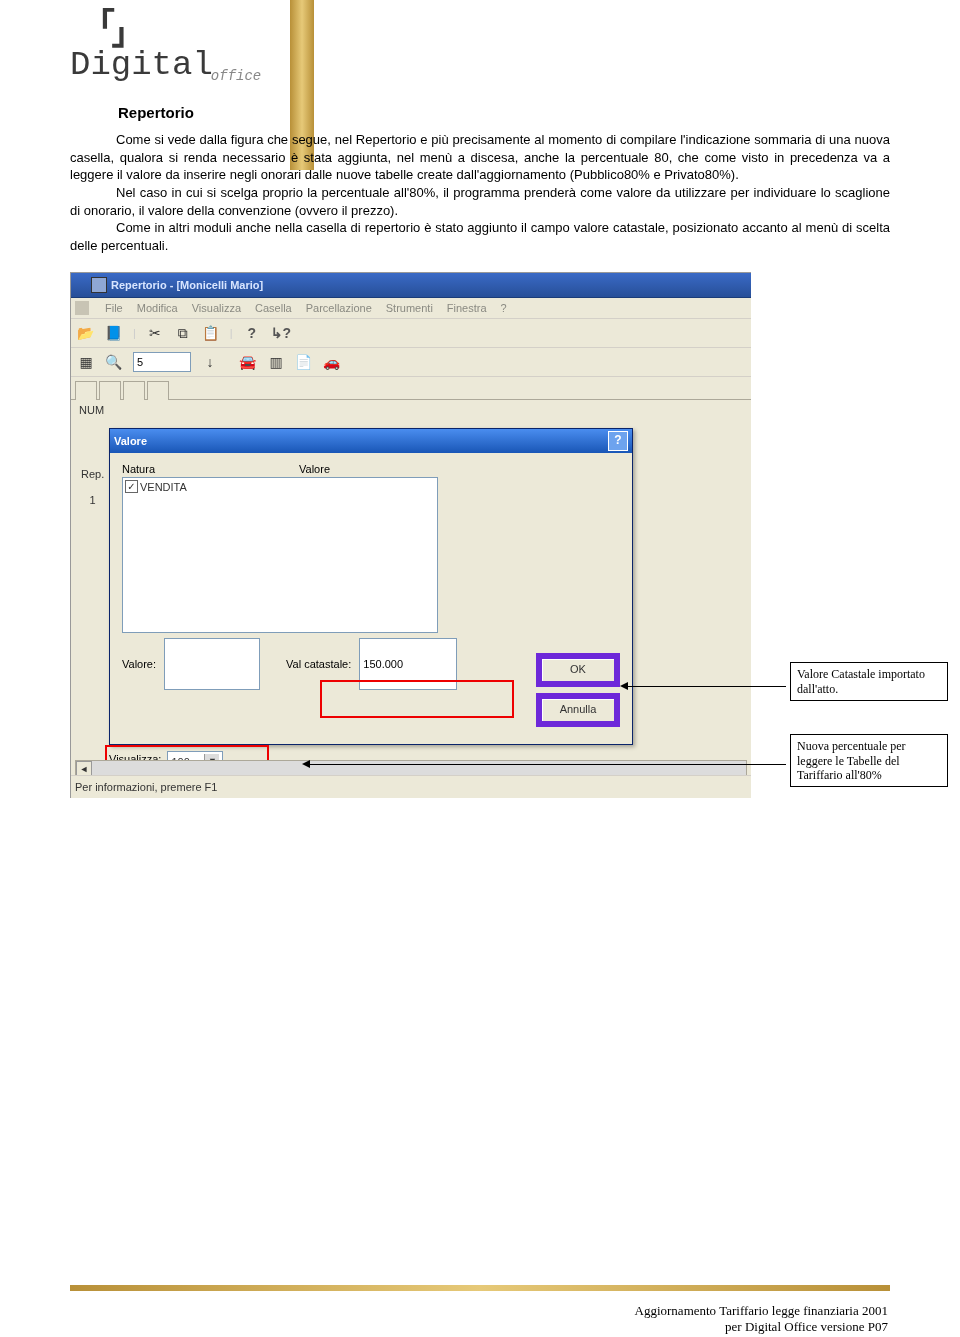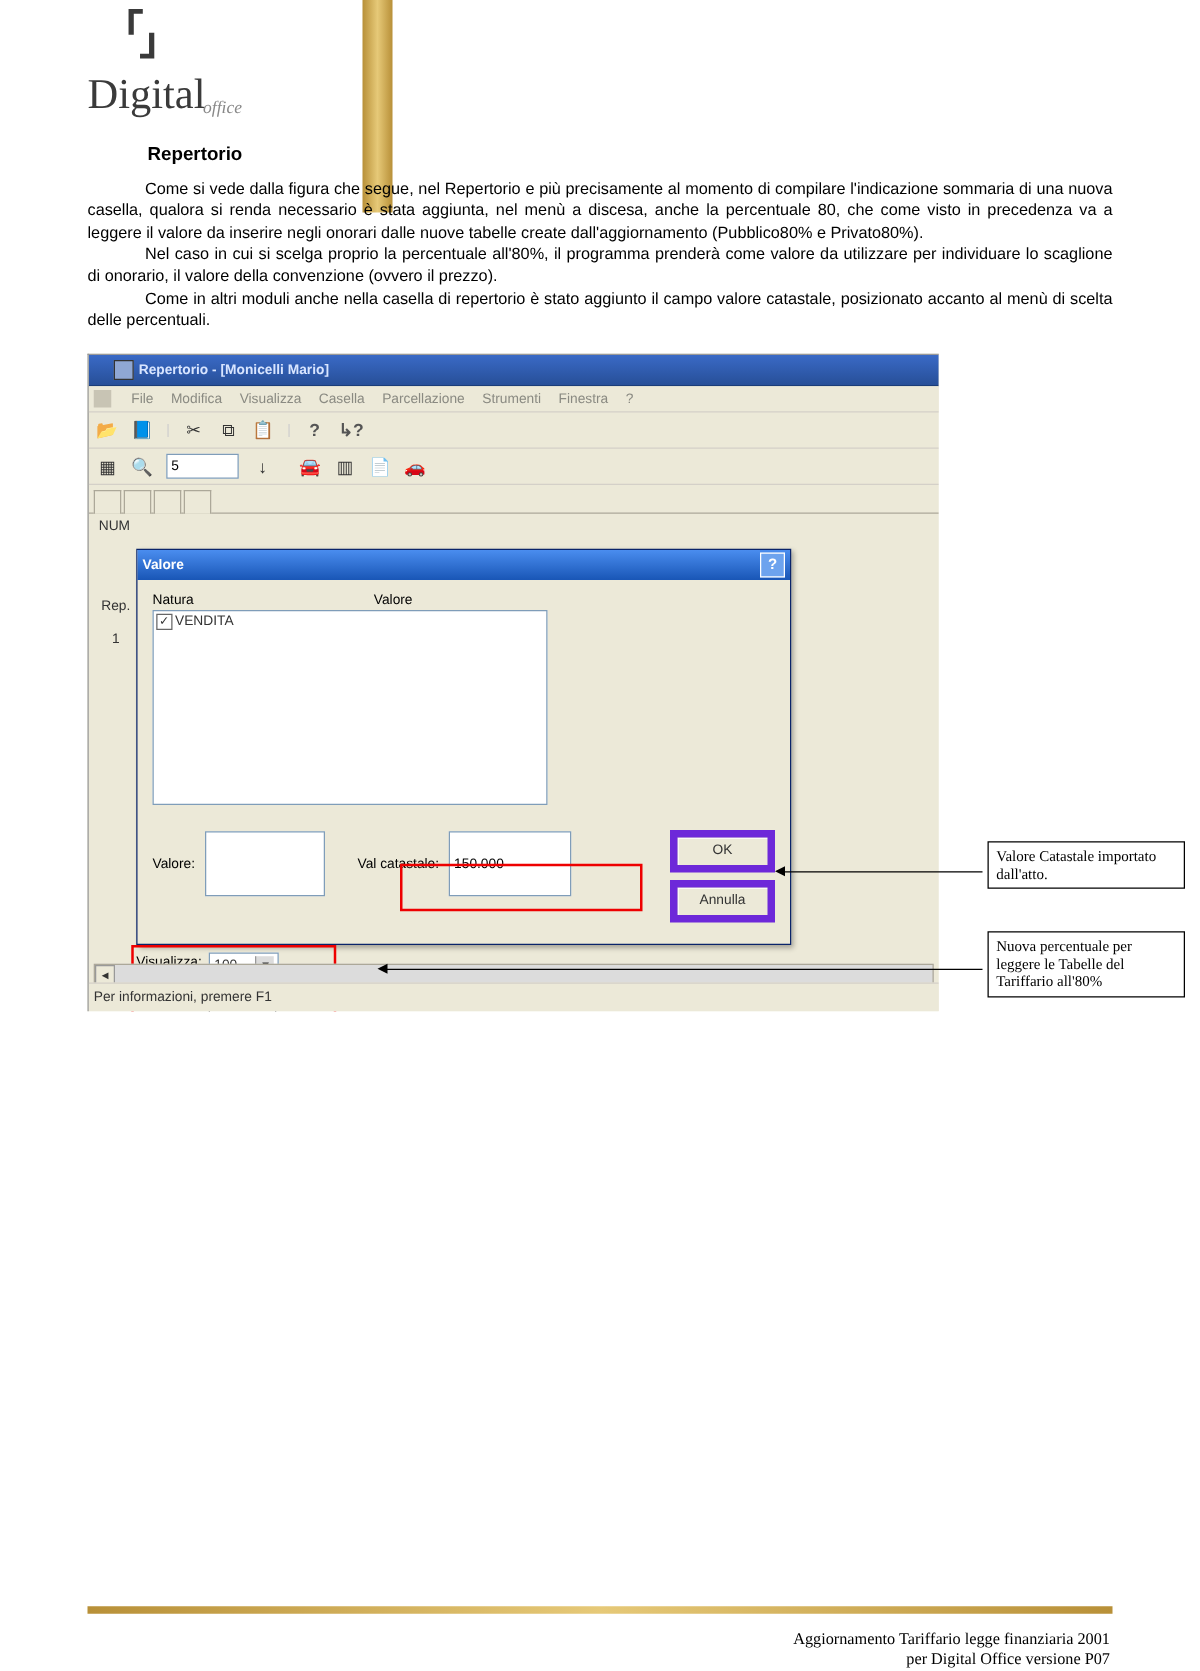--- a/index.html
+++ b/index.html
@@ -35,21 +35,22 @@
     line-height: 0.6;
     padding-left: 30px;
   }
   .logo-top .bracket {
     font-weight: bold;
     font-size: 44px;
   }
   .logo-bottom {
     font-size: 34px;
     color: #3a3a3a;
-    margin-top: 18px;
+    margin-top: 7px;
+    font-family: Liberation Mono, monospace;
   }
   .logo-bottom .sub {
     font-size: 14px;
     font-style: italic;
     color: #888;
     vertical-align: bottom;
     margin-left: -2px;
   }
   .heading {
     font-size: 15px;
@@ -245,21 +246,21 @@
     background: #ece9d8;
     text-align:center;
     line-height:20px;
     font-size:11px;
     margin-bottom: 6px;
     box-shadow: inset 1px 1px 0 #fff;
   }
   .bottom-row {
     position:absolute;
     left: 12px;
-    bottom: 38px;
+    bottom: 54px;
     display:flex;
     align-items:center;
     gap: 8px;
   }
   .red-box1 {
     position:absolute;
     border:2px solid #e00;
     left: 210px;
     bottom: 26px;
     width: 190px;

